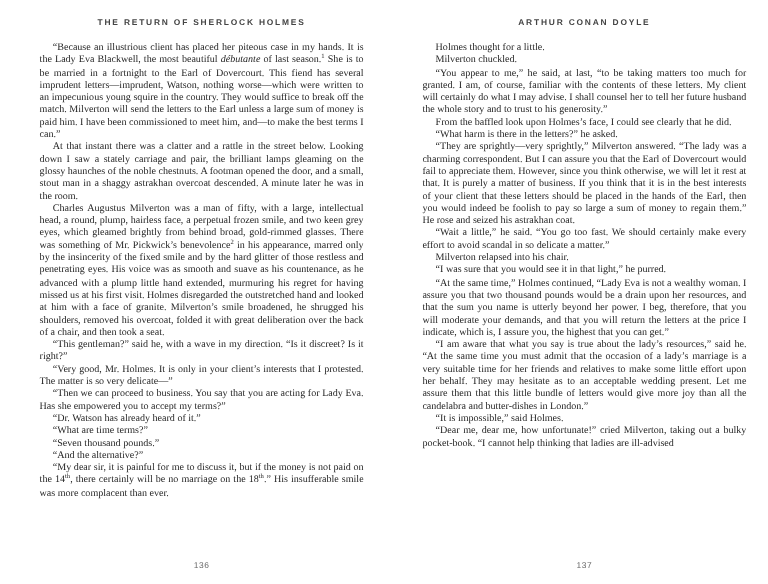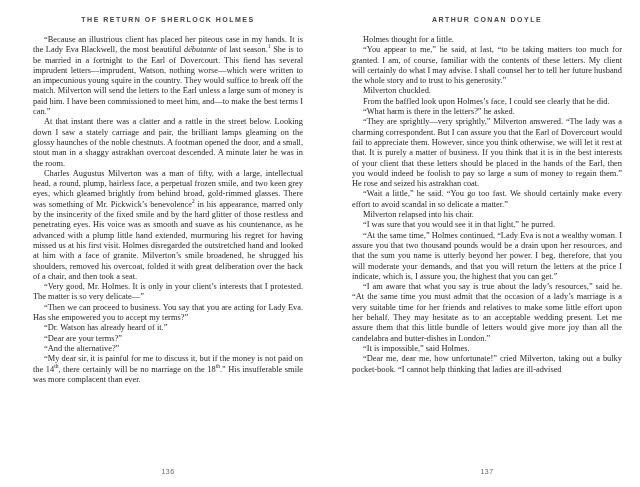--- a/index.html
+++ b/index.html
@@ -69,36 +69,38 @@
 <body>
 
 <div class="spread">
 
   <section class="page">
     <header class="running-head">THE RETURN OF SHERLOCK HOLMES</header>
     <div class="text-block">
         <p class="para">“Because an illustrious client has placed her piteous case in my hands. It is the Lady Eva Blackwell, the most beautiful <i>débutante</i> of last season.<sup>1</sup> She is to be married in a fortnight to the Earl of Dovercourt. This fiend has several imprudent letters—imprudent, Watson, nothing worse—which were written to an impecunious young squire in the country. They would suffice to break off the match. Milverton will send the letters to the Earl unless a large sum of money is paid him. I have been commissioned to meet him, and—to make the best terms I can.”</p>
         <p class="para">At that instant there was a clatter and a rattle in the street below. Looking down I saw a stately carriage and pair, the brilliant lamps gleaming on the glossy haunches of the noble chestnuts. A footman opened the door, and a small, stout man in a shaggy astrakhan overcoat descended. A minute later he was in the room.</p>
         <p class="para">Charles Augustus Milverton was a man of fifty, with a large, intellectual head, a round, plump, hairless face, a perpetual frozen smile, and two keen grey eyes, which gleamed brightly from behind broad, gold-rimmed glasses. There was something of Mr. Pickwick’s benevolence<sup>2</sup> in his appearance, marred only by the insincerity of the fixed smile and by the hard glitter of those restless and penetrating eyes. His voice was as smooth and suave as his countenance, as he advanced with a plump little hand extended, murmuring his regret for having missed us at his first visit. Holmes disregarded the outstretched hand and looked at him with a face of granite. Milverton’s smile broadened, he shrugged his shoulders, removed his overcoat, folded it with great deliberation over the back of a chair, and then took a seat.</p>
+        <p class="para">“This gentleman?” said he, with a wave in my direction. “Is it discreet? Is it right?”</p>
         <p class="para">“Very good, Mr. Holmes. It is only in your client’s interests that I protested. The matter is so very delicate—”</p>
         <p class="para">“Then we can proceed to business. You say that you are acting for Lady Eva. Has she empowered you to accept my terms?”</p>
         <p class="para">“Dr. Watson has already heard of it.”</p>
-        <p class="para">“Dear are your terms?”</p>
+        <p class="para">“What are time terms?”</p>
+        <p class="para">“Seven thousand pounds.”</p>
         <p class="para">“And the alternative?”</p>
         <p class="para">“My dear sir, it is painful for me to discuss it, but if the money is not paid on the 14<sup>th</sup>, there certainly will be no marriage on the 18<sup>th</sup>.” His insufferable smile was more complacent than ever.</p>
       </div>
     <footer class="folio">136</footer>
   </section>
 
   <section class="page">
     <header class="running-head">ARTHUR CONAN DOYLE</header>
     <div class="text-block">
         <p class="para">Holmes thought for a little.</p>
+        <p class="para">Milverton chuckled.</p>
         <p class="para">“You appear to me,” he said, at last, “to be taking matters too much for granted. I am, of course, familiar with the contents of these letters. My client will certainly do what I may advise. I shall counsel her to tell her future husband the whole story and to trust to his generosity.”</p>
-        <p class="para">Milverton chuckled.</p>
         <p class="para">From the baffled look upon Holmes’s face, I could see clearly that he did.</p>
         <p class="para">“What harm is there in the letters?” he asked.</p>
         <p class="para">“They are sprightly—very sprightly,” Milverton answered. “The lady was a charming correspondent. But I can assure you that the Earl of Dovercourt would fail to appreciate them. However, since you think otherwise, we will let it rest at that. It is purely a matter of business. If you think that it is in the best interests of your client that these letters should be placed in the hands of the Earl, then you would indeed be foolish to pay so large a sum of money to regain them.” He rose and seized his astrakhan coat.</p>
         <p class="para">“Wait a little,” he said. “You go too fast. We should certainly make every effort to avoid scandal in so delicate a matter.”</p>
         <p class="para">Milverton relapsed into his chair.</p>
         <p class="para">“I was sure that you would see it in that light,” he purred.</p>
         <p class="para">“At the same time,” Holmes continued, “Lady Eva is not a wealthy woman. I assure you that two thousand pounds would be a drain upon her resources, and that the sum you name is utterly beyond her power. I beg, therefore, that you will moderate your demands, and that you will return the letters at the price I indicate, which is, I assure you, the highest that you can get.”</p>
         <p class="para">“I am aware that what you say is true about the lady’s resources,” said he. “At the same time you must admit that the occasion of a lady’s marriage is a very suitable time for her friends and relatives to make some little effort upon her behalf. They may hesitate as to an acceptable wedding present. Let me assure them that this little bundle of letters would give more joy than all the candelabra and butter-dishes in London.”</p>
         <p class="para">“It is impossible,” said Holmes.</p>
         <p class="para">“Dear me, dear me, how unfortunate!” cried Milverton, taking out a bulky pocket-book. “I cannot help thinking that ladies are ill-advised</p>

